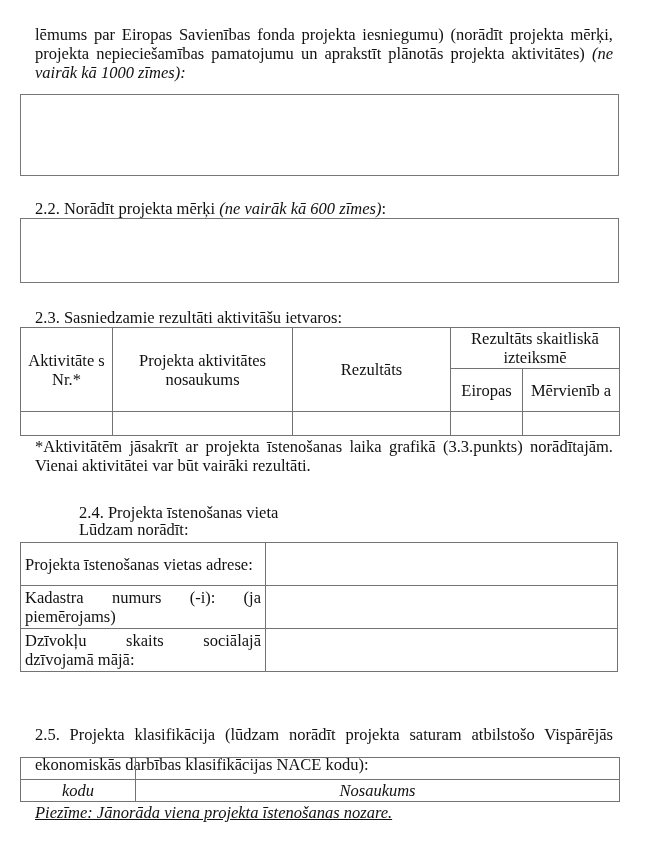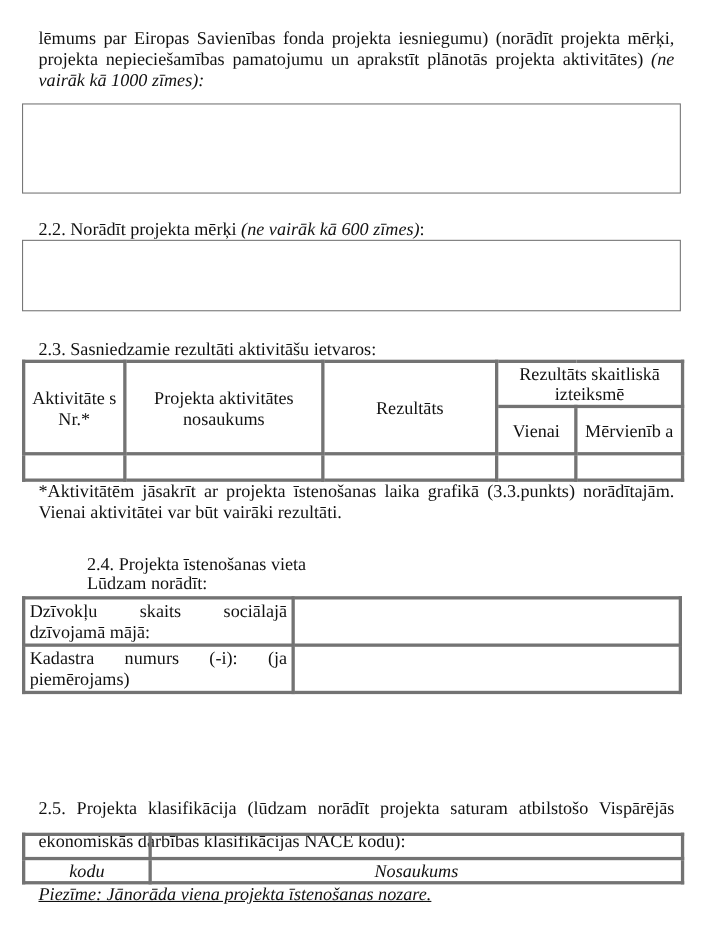--- a/index.html
+++ b/index.html
@@ -7,21 +7,21 @@
     width: 645px; height: 845px; position: relative; overflow: hidden;
     font-family: "Liberation Serif", "DejaVu Serif", serif;
     color: #111; font-size: 16.5px; line-height: 19px;
   }
   .abs { position: absolute; }
   .para { left: 35px; width: 578px; text-align: justify; }
   .bold { font-weight: normal; }
   .ital { font-style: italic; }
   .box { border: 1px solid #777; box-sizing: border-box; }
   table { border-collapse: collapse; position: absolute; table-layout: fixed; }
-  td { border: 3px solid #737373; padding: 0 4px; vertical-align: middle; font-size: 16.5px; line-height: 19px; }
+  td { border: 1px solid #737373; padding: 0 4px; vertical-align: middle; font-size: 16.5px; line-height: 19px; }
   .c { text-align: center; }
   .j { text-align: justify; text-align-last: left; }
 </style>
 </head>
 <body>
 
 <div class="abs para" style="top:6px;margin-top:19px;">
   <span>lēmums par Eiropas Savienības fonda projekta iesniegumu) (norādīt projekta mērķi, projekta nepieciešamības pamatojumu un aprakstīt plānotās projekta aktivitātes)</span>
   <span class="ital">(ne vairāk kā 1000 zīmes):</span>
 </div>
@@ -44,21 +44,21 @@
       <col style="width:97px">
   </colgroup>
   <tbody>
       <tr style="height:41px;">
     <td rowspan="2" class="c">Aktivitāte s Nr.*</td>
     <td rowspan="2" class="c">Projekta aktivitātes nosaukums</td>
     <td rowspan="2" class="c">Rezultāts</td>
     <td colspan="2" class="c">Rezultāts skaitliskā izteiksmē</td>
   </tr>
   <tr style="height:43px;">
-    <td class="c">Vienai</td>
+    <td class="c">Eiropas</td>
     <td class="c">Mērvienīb a</td>
   </tr>
   <tr style="height:24px;">
     <td></td>
     <td></td>
     <td></td>
     <td></td>
     <td></td>
   </tr>
 </tbody>
@@ -66,26 +66,30 @@
 <div class="abs para" style="top:437px;">*Aktivitātēm jāsakrīt ar projekta īstenošanas laika grafikā (3.3.punkts) norādītajām. Vienai aktivitātei var būt vairāki rezultāti.</div>
 
 <div class="abs para bold" style="top:503px;margin-left:44px;">2.4. Projekta īstenošanas vieta</div>
 <div class="abs para" style="top:520px;margin-left:44px;">Lūdzam norādīt:</div>
 <table style="left:20px; top:542px; width:597px;">
   <colgroup>
       <col style="width:245px">
       <col style="width:352px">
     </colgroup>
   <tbody>
-  <tr style="height:43px;">
-    <td class="j">Dzīvokļu skaits sociālajā dzīvojamā mājā:</td>
+      <tr style="height:43px;">
+    <td class="j">Projekta īstenošanas vietas adrese:</td>
     <td></td>
   </tr>
   <tr style="height:43px;">
     <td class="j">Kadastra numurs (-i): (ja piemērojams)</td>
+    <td></td>
+  </tr>
+  <tr style="height:43px;">
+    <td class="j">Dzīvokļu skaits sociālajā dzīvojamā mājā:</td>
     <td></td>
   </tr>
 </tbody>
   </table>
 
 <div class="abs para bold" style="top:720px; line-height:30px;">2.5. Projekta klasifikācija (lūdzam norādīt projekta saturam atbilstošo Vispārējās ekonomiskās darbības klasifikācijas NACE kodu):</div>
 <table style="left:20px; top:757px; width:599px;">
   <colgroup>
       <col style="width:115px">
       <col style="width:484px">

